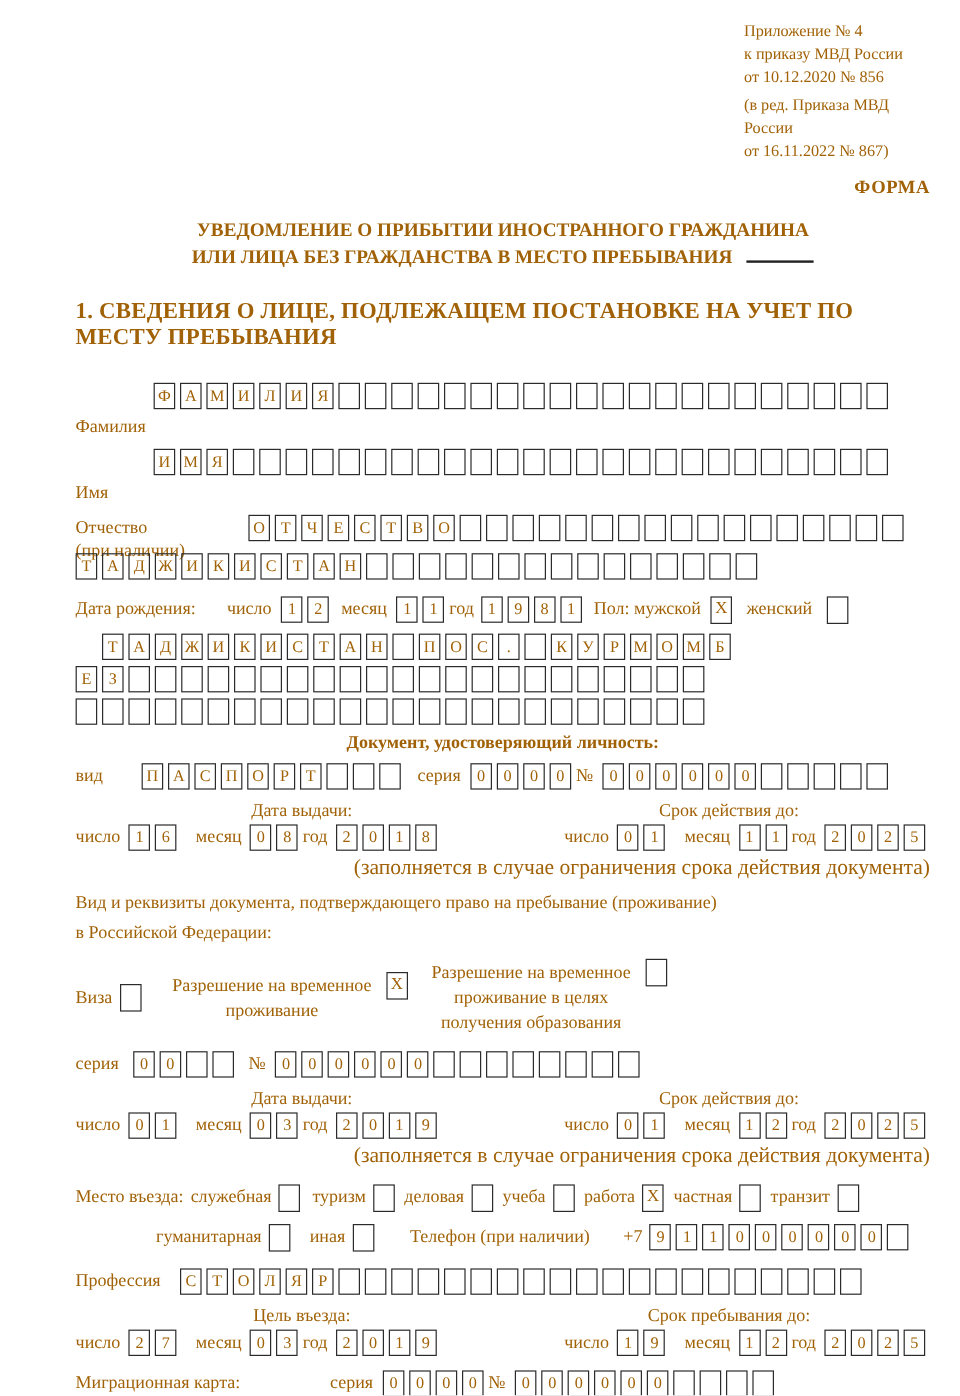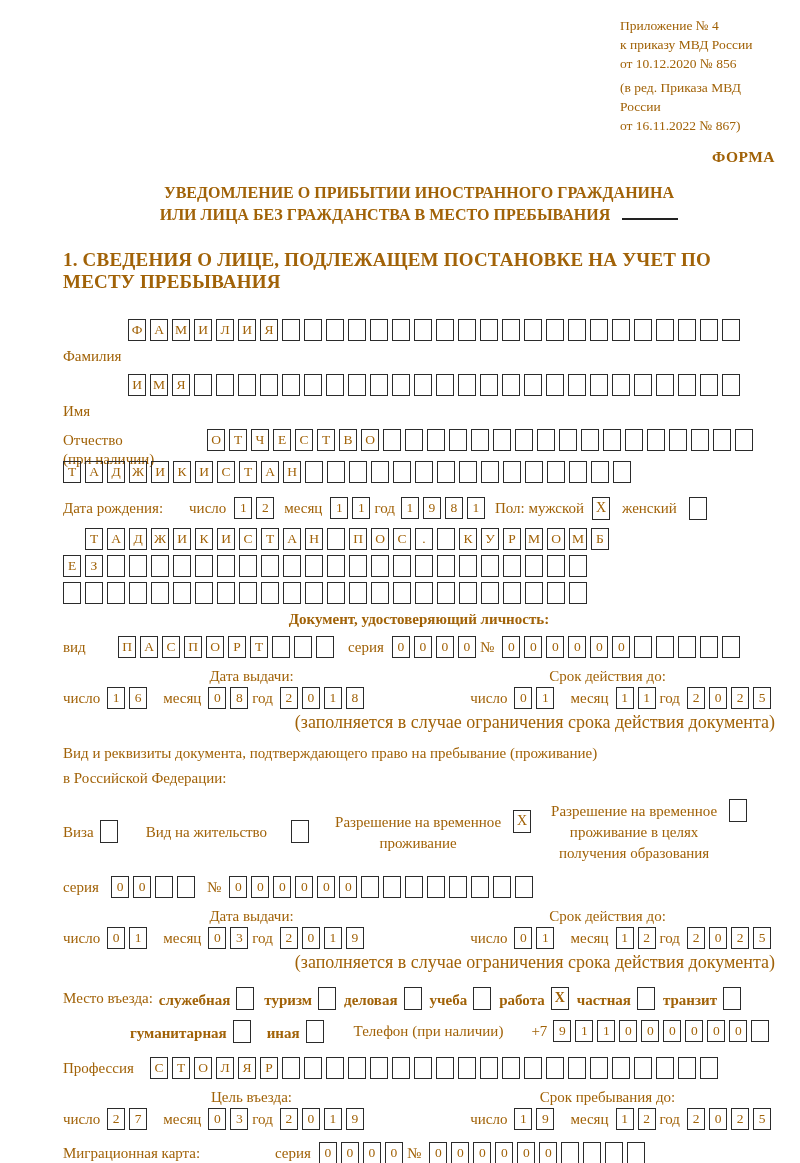--- a/index.html
+++ b/index.html
@@ -45,21 +45,21 @@
   .dhalf2{flex:1;display:flex;align-items:flex-start;}
   .dg{margin-left:7px;}
   .dl{margin-left:12px;}
   .note{ text-align:right;font-size:18px;margin-top:3px;}
   
   .resrow{display:flex;align-items:center;margin-top:8px;}
   .resopt{display:flex;align-items:flex-start;}
   .resopt .ml{text-align:center;line-height:21px;padding-top:2px;}
   
   .prow{display:flex;align-items:flex-start;margin-top:14px;flex-wrap:nowrap;}
-  .popt{display:flex;align-items:flex-end;font-weight:bold;}
+  .popt{display:flex;align-items:flex-start;}
   .popt .lbl{padding-right:6px;}
   .gap6{margin-left:6px;}.gap8{margin-left:8px;}.gap10{margin-left:10px;}
   .gap12{margin-left:12px;}.gap16{margin-left:16px;}.gap24{margin-left:24px;}
   .indent2{margin-left:67px;}
   
   .repblock{display:flex;margin-top:12px;}
   .replabel{width:87px;flex:0 0 auto;line-height:21.5px;padding-top:2px;}
   .reprows .cells{margin-bottom:7px;}
   .mt26{margin-top:26px;}.mt8{margin-top:8px;}.mt10{margin-top:14px;}
   .mt12{margin-top:12px;}
@@ -410,24 +410,20 @@
   </div>
   <div class="note">(заполняется в случае ограничения срока действия документа)</div>
 
   <div class="ml mt8" style="line-height:25px;">Вид и реквизиты документа, подтверждающего право на пребывание (проживание)
 в Российской Федерации:</div>
   <div class="resrow">
     <div class="resopt">
       <div class="ml">Виза</div>
       <span class="chk gap6"></span>
     </div>
-    <div class="resopt" style="margin-left:28px;">
-      <div class="ml">Вид на жительство</div>
-      <span class="chk gap24"></span>
-    </div>
     <div class="resopt" style="margin-left:26px;">
       <div class="ml">Разрешение на временное
 проживание</div>
       <span class="chk gap12">X</span>
     </div>
     <div class="resopt" style="margin-left:20px;">
       <div class="ml">Разрешение на временное
 проживание в целях
 получения образования</div>
       <span class="chk gap12"></span>

